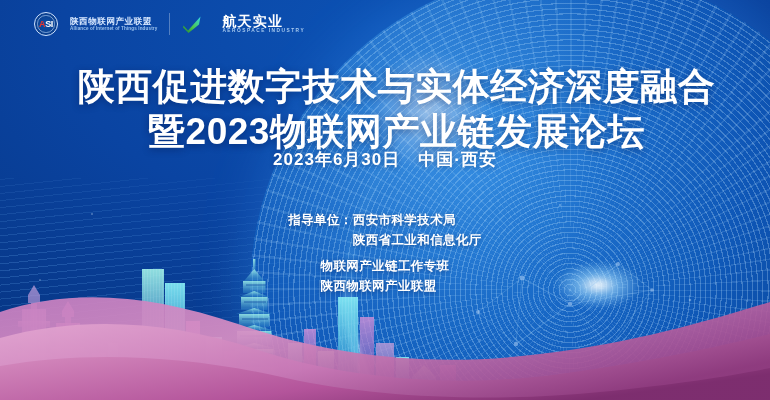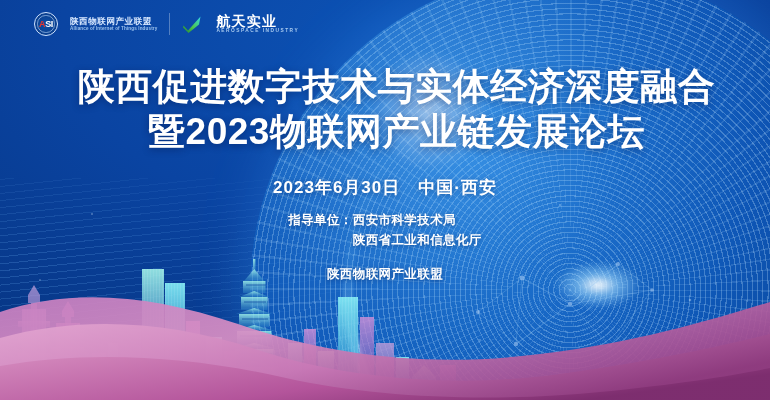--- a/index.html
+++ b/index.html
@@ -83,41 +83,41 @@
   .asi-badge .si{color:#ffffff;}
   .asi-words{display:flex;flex-direction:column;justify-content:center;gap:1px;}
   .asi-cn{
     font-size:8.5px;font-weight:bold;color:#d9e9ff;letter-spacing:.6px;line-height:1.05;white-space:nowrap;
   }
   .asi-en{
     font-size:4.6px;font-weight:bold;color:#9dc3ee;letter-spacing:.12px;line-height:1.05;white-space:nowrap;
     transform:scaleY(1.15);transform-origin:left center;
   }
   .logo-sep{width:1px;height:22px;background:rgba(255,255,255,.30);}
-  .aero{display:flex;align-items:center;gap:14px;}
+  .aero{display:flex;align-items:center;gap:20px;}
   .aero-mark{width:20px;height:20px;flex:none;}
   .aero-words{display:flex;flex-direction:column;gap:1px;}
   .aero-cn{font-size:14px;font-weight:bold;color:#ffffff;letter-spacing:1.2px;line-height:1;white-space:nowrap;}
   .aero-en{font-size:4.8px;font-weight:bold;color:#a9cbf0;letter-spacing:1.5px;line-height:1;white-space:nowrap;}
 
   .title-block{position:absolute;left:0;right:0;top:66px;text-align:center;margin-left:23px;}
   .title-line{
     color:#ffffff;font-weight:bold;line-height:1.16;white-space:nowrap;
     text-shadow:0 2px 7px rgba(0,20,70,.45);
   }
   .t1{font-size:37px;letter-spacing:.5px;}
   .t2{font-size:37px;letter-spacing:.5px;margin-top:2px;}
 
   .date-line{
-    position:absolute;left:0;right:0;top:176px;text-align:center;
+    position:absolute;left:0;right:0;top:148px;text-align:center;
     color:#ffffff;font-size:17px;font-weight:bold;letter-spacing:1px;white-space:nowrap;
     text-shadow:0 1px 5px rgba(0,20,70,.4);
   }
 
-  .orgs{position:absolute;left:0;right:0;top:210px;display:flex;flex-direction:column;align-items:center;gap:13px;}
+  .orgs{position:absolute;left:0;right:0;top:210px;display:flex;flex-direction:column;align-items:center;gap:5px;}
   .org-group{display:flex;align-items:flex-start;}
   .org-label{
     color:#ffffff;font-size:12.5px;font-weight:bold;line-height:1.62;white-space:nowrap;letter-spacing:.4px;
     text-shadow:0 1px 4px rgba(0,20,70,.45);
   }
   .org-values{display:flex;flex-direction:column;}
   .org-values div{
     color:#ffffff;font-size:12.5px;font-weight:bold;line-height:1.62;white-space:nowrap;letter-spacing:.4px;
     text-shadow:0 1px 4px rgba(0,20,70,.45);
   }
@@ -301,18 +301,19 @@
   <div class="orgs">
     <div class="org-group">
       <div class="org-label">指导单位：</div>
       <div class="org-values">
         <div>西安市科学技术局</div>
         <div>陕西省工业和信息化厅</div>
       </div>
     </div>
     <div class="org-group">
       <div class="org-values">
+        <div>物联网产业链工作专班</div>
         <div>陕西物联网产业联盟</div>
       </div>
     </div>
   </div>
 
 </div>
 
 </body></html>

